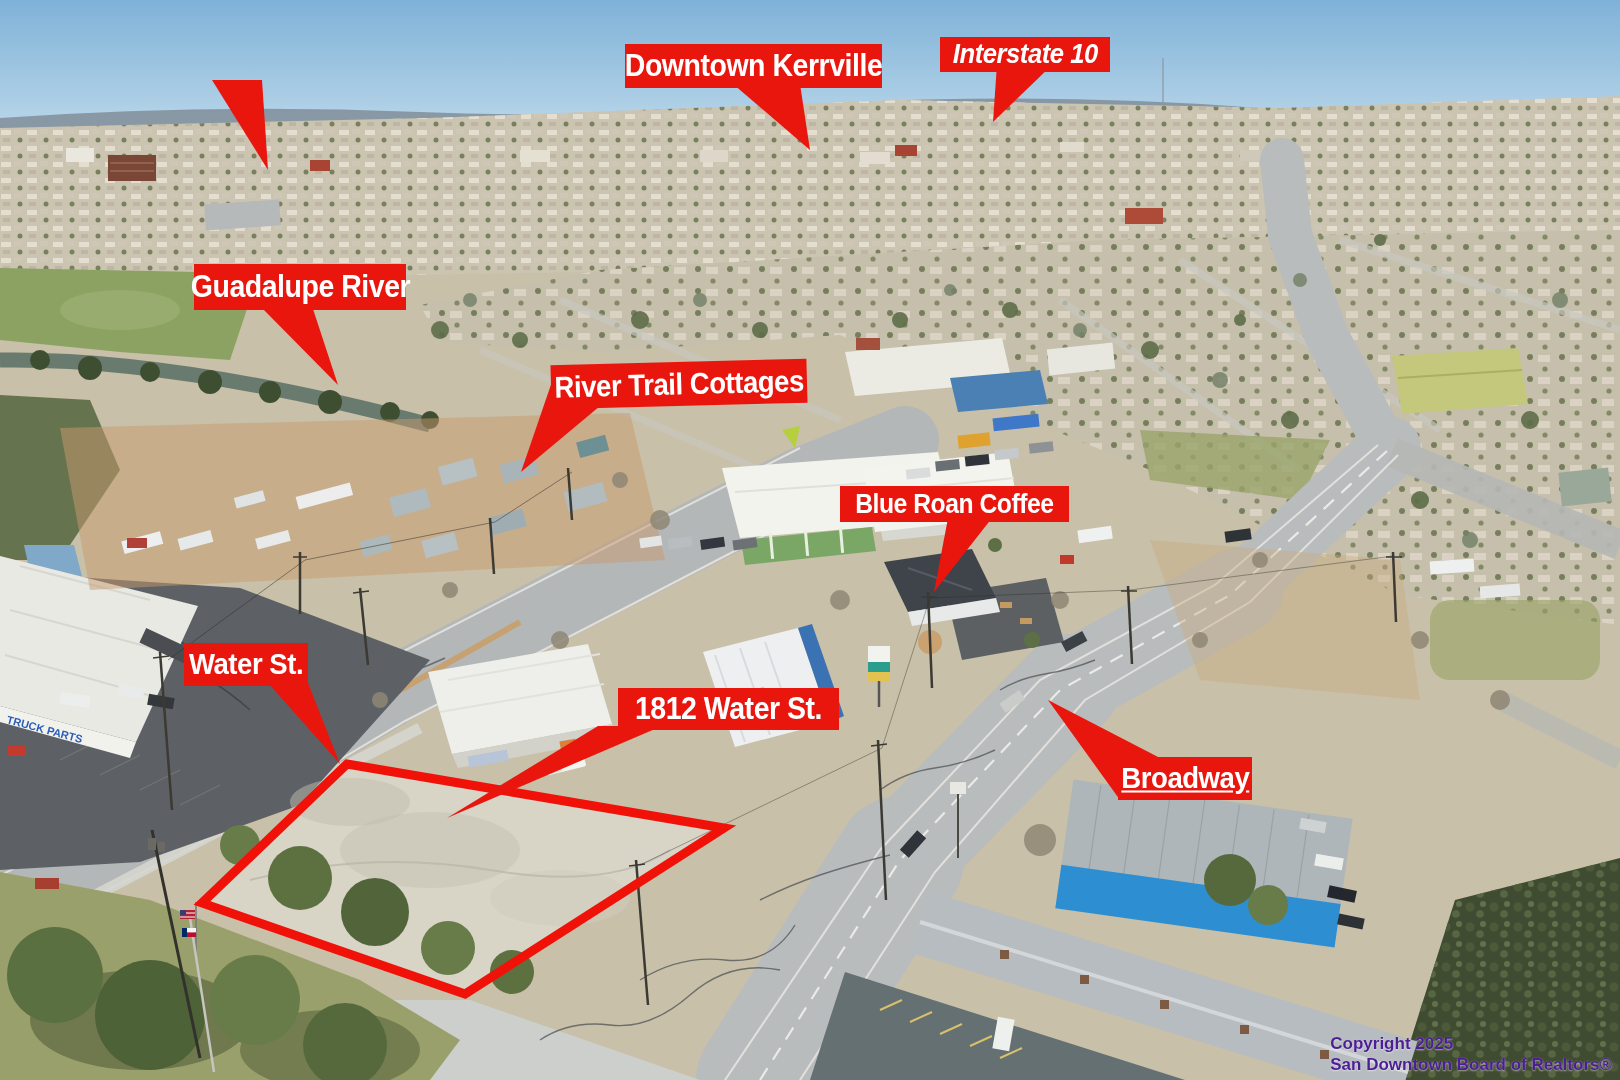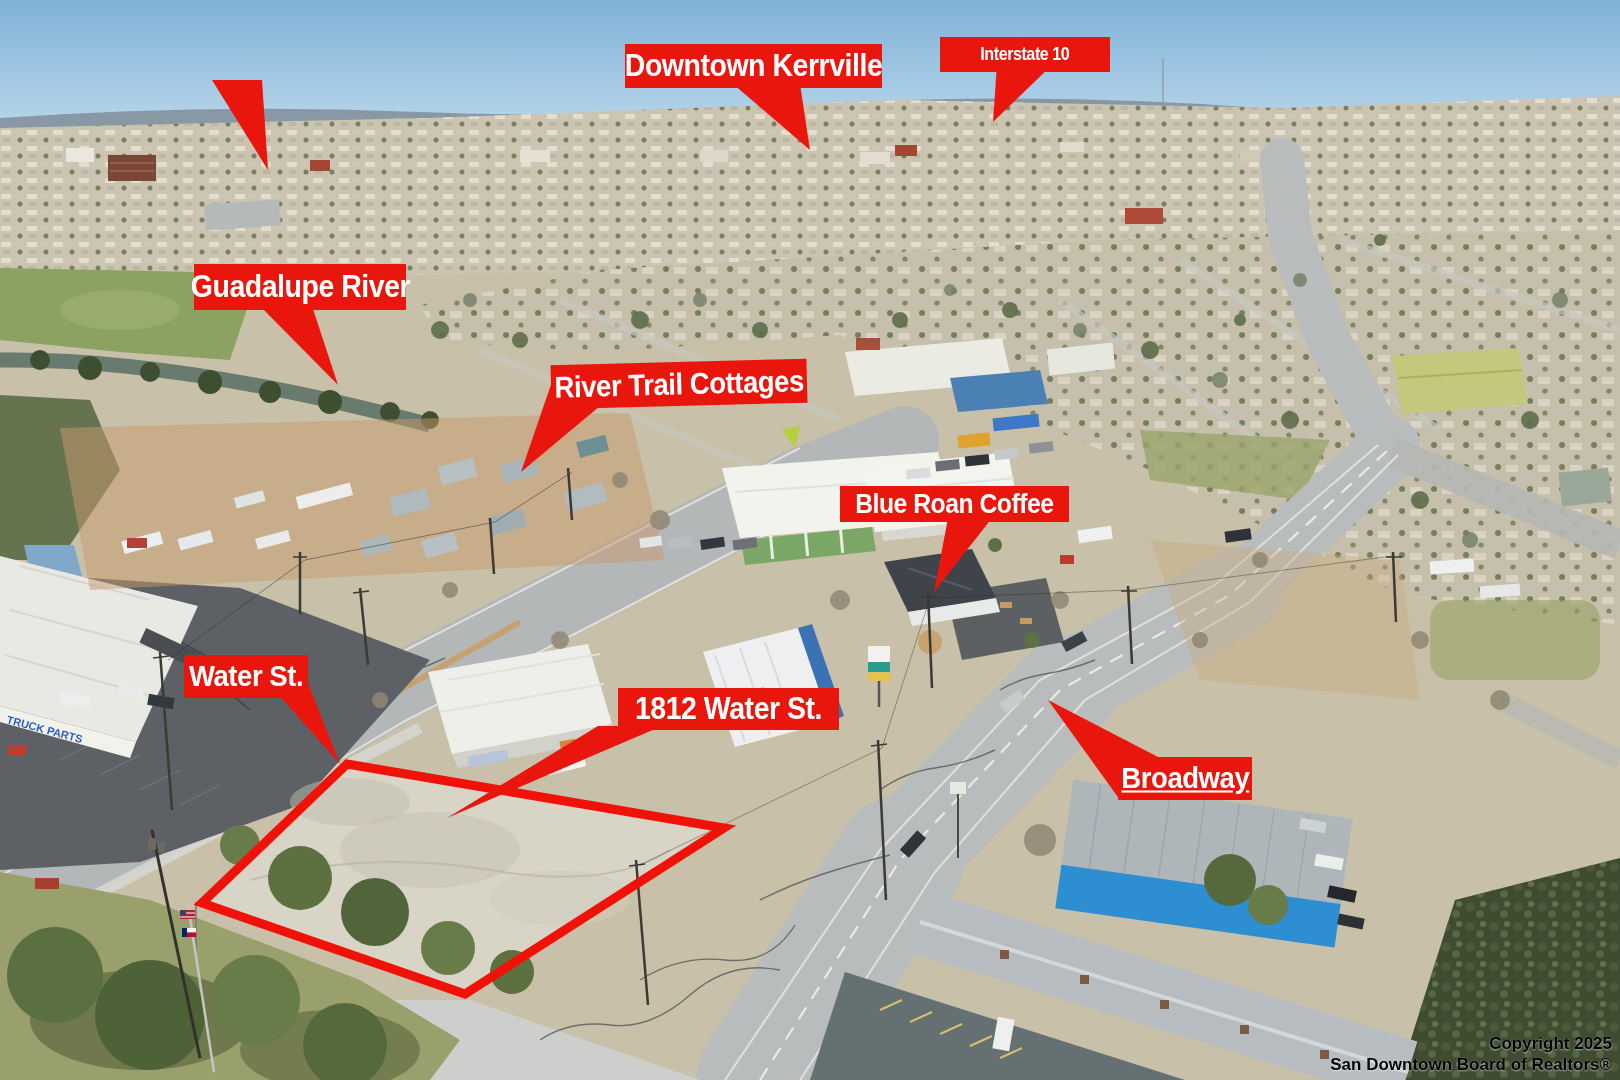--- a/index.html
+++ b/index.html
@@ -3,22 +3,22 @@
 <meta charset="utf-8">
 <style>
   html,body{margin:0;padding:0;background:#222;}
   #stage{position:relative;width:1620px;height:1080px;overflow:hidden;
          font-family:"Liberation Sans",sans-serif;background:#c8c0a8;}
   #stage svg{position:absolute;left:0;top:0;}
   .callout{position:absolute;display:flex;align-items:center;justify-content:center;
            background:#e9160e;color:#fff;font-weight:700;letter-spacing:-0.5px;
            white-space:nowrap;z-index:5;}
   .callout span{transform:scale(0.95,1.04);display:inline-block;}
-  #watermark{position:absolute;right:8px;bottom:5px;text-align:right;z-index:6;
-             font-weight:700;font-size:17px;line-height:1.25;color:#000000;
+  #watermark{position:absolute;right:8px;bottom:5px;z-index:6;
+             font-weight:700;font-size:17px;line-height:1.25;color:#4c1d95;
              text-shadow:0 1px 2px rgba(255,255,255,.5),0 0 1px rgba(255,255,255,.35);}
 </style>
 </head>
 <body>
 
 <div id="stage">
 
 <svg width="1620" height="1080" viewBox="0 0 1620 1080">
   <defs>
     <linearGradient id="sky" x1="0" y1="0" x2="0" y2="1">
@@ -449,37 +449,37 @@
     <polygon points="598,726 662,726 447,818"></polygon>
     <polygon points="1120,800 1160,758 1048,700"></polygon>
   </g>
 </svg>
 
 
 <div class="callout" style="left:625px;top:44px;width:257px;height:44px;font-size:30px;text-align:right;">
   <span>Downtown Kerrville</span>
     </div>
 
-<div class="callout" style="left:940px;top:37px;width:170px;height:35px;font-size:17px;">
+<div class="callout" style="left:940px;top:37px;width:170px;height:35px;font-size:27px;font-style:italic;">
   <span>Interstate 10</span>
     </div>
 
 <div class="callout" style="left:194px;top:264px;width:212px;height:46px;font-size:30px;">
   <span>Guadalupe River</span>
     </div>
 
 <div class="callout" style="left:551px;top:362px;width:256px;height:44px;font-size:29px;transform:rotate(-1.5deg);">
   <span>River Trail Cottages</span>
     </div>
 
 <div class="callout" style="left:840px;top:486px;width:229px;height:36px;font-size:26px;">
   <span>Blue Roan Coffee</span>
     </div>
 
-<div class="callout" style="left:184px;top:643px;width:124px;height:43px;font-size:29px;margin-top:12px;">
+<div class="callout" style="left:184px;top:643px;width:124px;height:43px;font-size:29px;">
   <span>Water St.</span>
     </div>
 
 <div class="callout" style="left:586px;top:688px;width:221px;height:42px;font-size:30px;margin-left:32px;">
   <span>1812 Water St.</span>
     </div>
 
 <div class="callout" style="left:1118px;top:757px;width:134px;height:43px;font-size:29px;text-decoration:underline;">
   <span>Broadway</span>
     </div>

